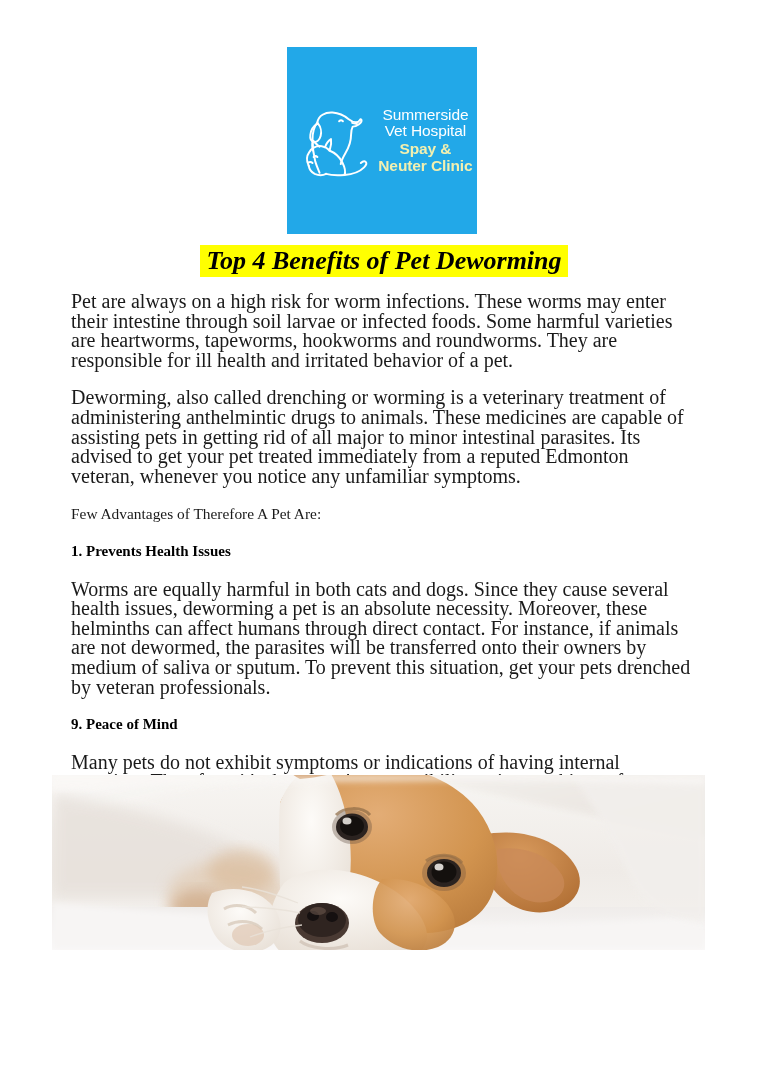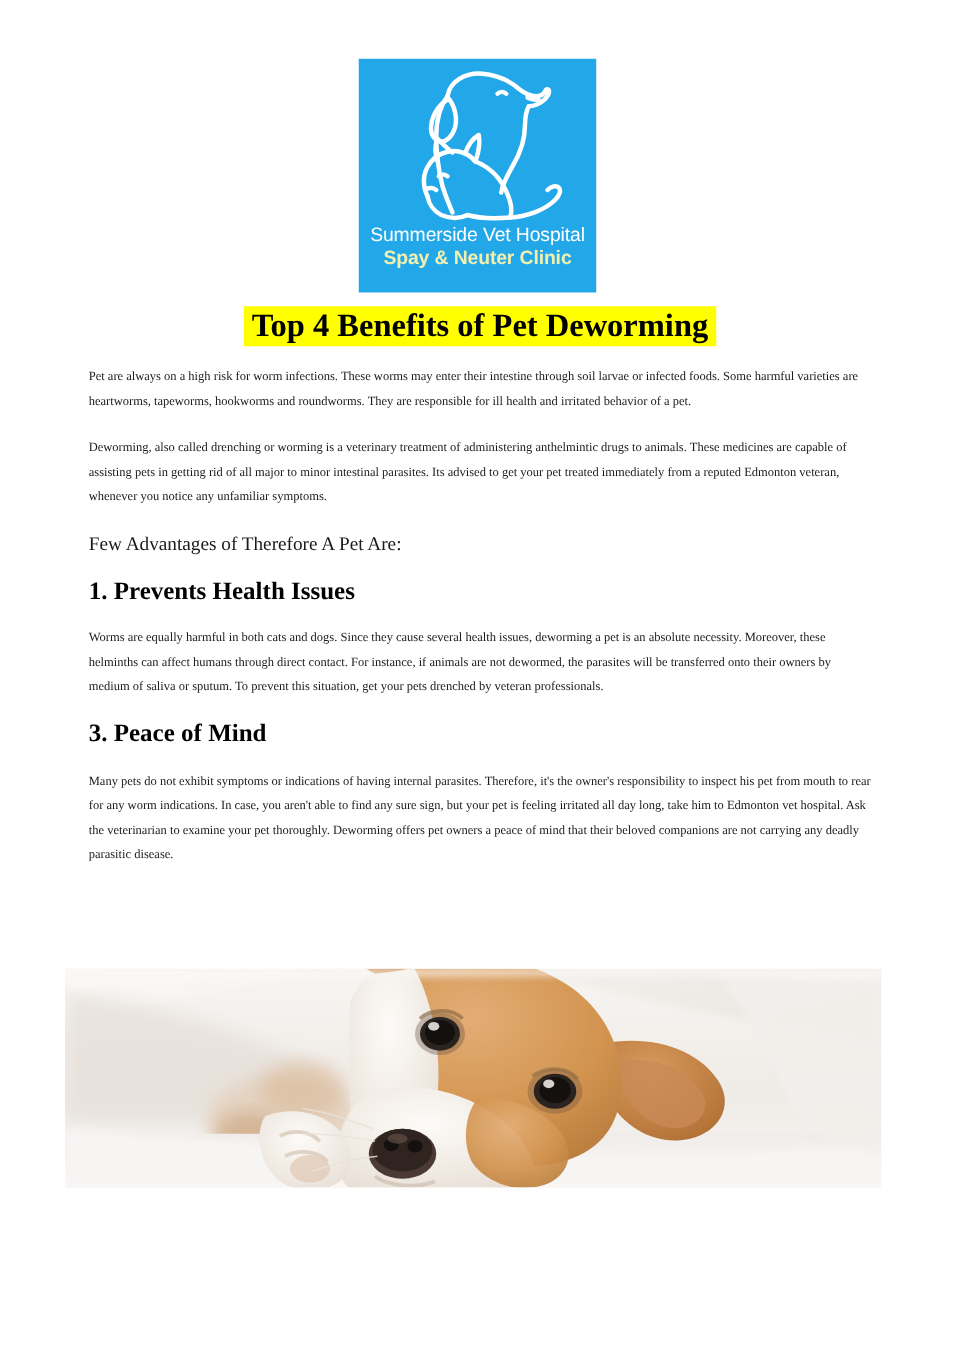--- a/index.html
+++ b/index.html
@@ -18,21 +18,20 @@
 
   
   .logo-block {
     position: absolute;
     left: 287px;
     top: 47px;
     width: 190px;
     height: 187px;
     background: #22A8E8;
     display: flex;
-    flex-direction: column;
     align-items: center;
     justify-content: flex-start;
     box-sizing: border-box;
   }
   .logo-art {
     width: 160px;
     height: 128px;
     margin-top: 6px;
     display: block;
   }
@@ -57,20 +56,21 @@
     font-weight: bold;
   }
 
   
   .title-row {
     position: absolute;
     left: 0;
     top: 245px;
     width: 768px;
     text-align: center;
+    font-style: italic;
   }
   .doc-title {
     display: inline-block;
     background: #FFFF00;
     color: #000000;
     font-family: "Liberation Serif", "DejaVu Serif", serif;
     font-weight: bold;
     font-size: 26px;
     line-height: 32px;
     padding: 0 6px;
@@ -79,28 +79,28 @@
 
   
   .content {
     position: absolute;
     left: 71px;
     top: 292px;
     width: 626px;
   }
   p.body-text {
     margin: 0 0 18px 0;
-    font-size: 10px;
+    font-size: 20px;
     line-height: 19.6px;
     color: #1a1a1a;
     text-align: left;
   }
   p.section-heading {
     margin: 0 0 18px 0;
-    font-size: 20px;
+    font-size: 15px;
     line-height: 19.6px;
     color: #000000;
     font-weight: bold;
   }
   p.lead-line {
     margin: 0 0 18px 0;
     font-size: 15.4px;
     line-height: 19.6px;
     color: #1a1a1a;
   }
@@ -163,21 +163,21 @@
   <div class="title-row">
     <span class="doc-title">Top 4 Benefits of Pet Deworming</span>
   </div>
 
   <div class="content">
     <p class="body-text">Pet are always on a high risk for worm infections. These worms may enter their intestine through soil larvae or infected foods. Some harmful varieties are heartworms, tapeworms, hookworms and roundworms. They are responsible for ill health and irritated behavior of a pet.</p>
     <p class="body-text">Deworming, also called drenching or worming is a veterinary treatment of administering anthelmintic drugs to animals. These medicines are capable of assisting pets in getting rid of all major to minor intestinal parasites. Its advised to get your pet treated immediately from a reputed Edmonton veteran, whenever you notice any unfamiliar symptoms.</p>
     <p class="lead-line">Few Advantages of Therefore  A  Pet Are:</p>
     <p class="section-heading">1. Prevents Health Issues</p>
     <p class="body-text">Worms are equally harmful in both cats and dogs. Since they cause several health issues, deworming a pet is an absolute necessity. Moreover, these helminths can affect humans through direct contact. For instance, if animals are not dewormed, the parasites will be transferred onto their owners by medium of saliva or sputum. To prevent this situation, get your pets drenched by veteran professionals.</p>
-    <p class="section-heading">3. Peace of Mind</p>
+    <p class="section-heading">9. Peace of Mind</p>
     <p class="body-text">Many pets do not exhibit symptoms or indications of having internal parasites. Therefore, it's the owner's responsibility to inspect his pet from mouth to rear for any worm indications. In case, you aren't able to find any sure sign, but your pet is feeling irritated all day long, take him to Edmonton vet hospital. Ask the veterinarian to examine your pet thoroughly. Deworming offers pet owners a peace of mind that their beloved companions are not carrying any deadly parasitic disease.</p>
   </div>
 
   <div class="photo-frame">
     <svg viewBox="0 0 653 175" preserveAspectRatio="xMidYMid slice" aria-hidden="true">
       <defs>
         <linearGradient id="bedTop" x1="0" y1="0" x2="0" y2="1">
           <stop offset="0%" stop-color="#f7f5f2"></stop>
           <stop offset="55%" stop-color="#efebe7"></stop>
           <stop offset="100%" stop-color="#f6f4f1"></stop>

